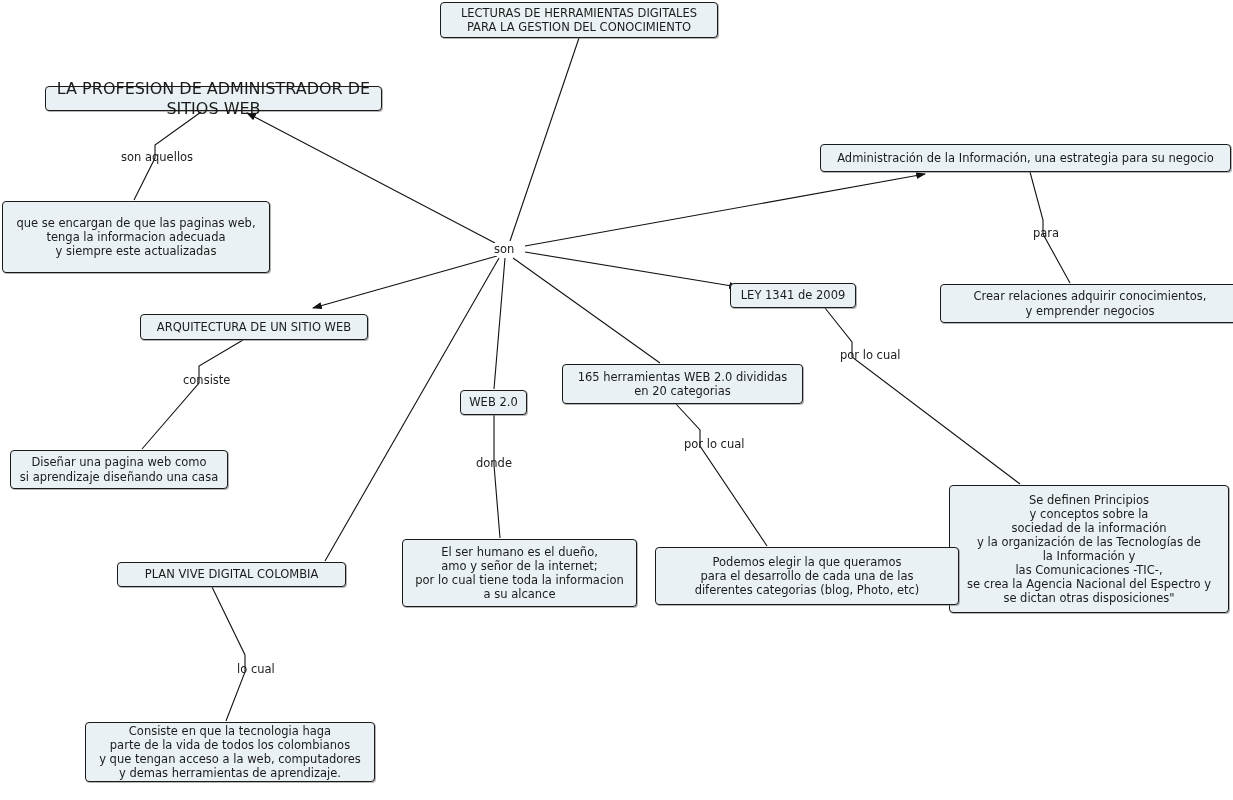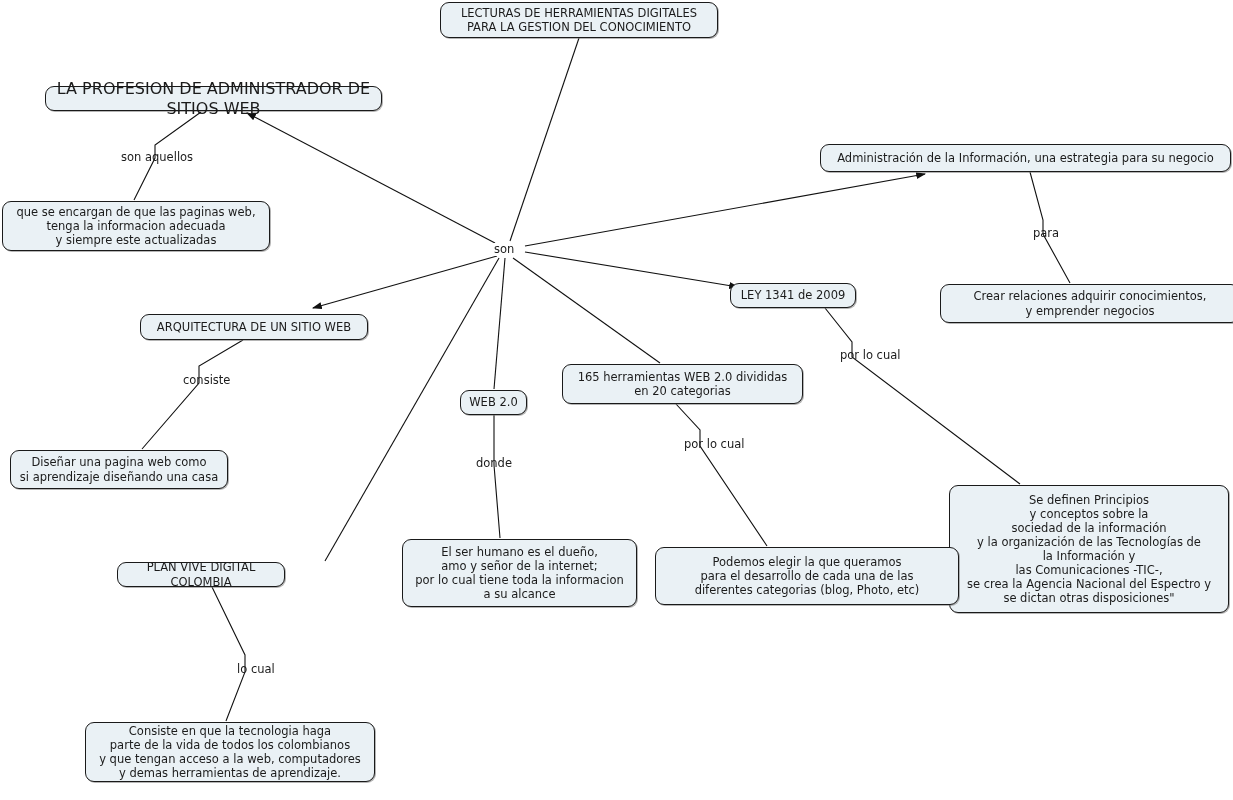--- a/index.html
+++ b/index.html
@@ -21,21 +21,21 @@
     top: 0;
     width: 1233px;
     height: 800px;
     pointer-events: none;
   }
   .node {
     position: absolute;
     box-sizing: border-box;
     background: #eaf1f5;
     border: 1px solid #1a1a1a;
-    border-radius: 9px;
+    border-radius: 4px;
     color: #1b1b1b;
     display: flex;
     align-items: center;
     justify-content: center;
     text-align: center;
     line-height: 1.22;
     white-space: pre-line;
     padding: 3px 8px;
     box-shadow: 1px 1px 0 rgba(120,120,120,0.55);
   }
@@ -81,42 +81,42 @@
         <polyline points="505,258 494,389" fill="none" stroke="#111111" stroke-width="1.1"></polyline>
         <polyline points="494,415 494,449 494,465 500,538" fill="none" stroke="#111111" stroke-width="1.1"></polyline>
         <polyline points="499,258 325,561" fill="none" stroke="#111111" stroke-width="1.1"></polyline>
         <polyline points="212,587 245,655 245,672 226,721" fill="none" stroke="#111111" stroke-width="1.1"></polyline>
       </g>
   </svg>
   <div id="node-layer">
       <div class="node" style="left: 440px; top: 2px; width: 278px; height: 36px; font-size: 11.5px;">LECTURAS DE HERRAMIENTAS DIGITALES
 PARA LA GESTION DEL CONOCIMIENTO</div>
       <div class="node" style="left: 45px; top: 86px; width: 337px; height: 25px; font-size: 16px;">LA PROFESION DE ADMINISTRADOR DE SITIOS WEB</div>
-      <div class="node" style="left: 2px; top: 201px; width: 268px; height: 50px; font-size: 11.5px;">que se encargan de que las paginas web,
+      <div class="node" style="left: 2px; top: 201px; width: 268px; height: 72px; font-size: 11.5px;">que se encargan de que las paginas web,
 tenga la informacion adecuada
 y siempre este actualizadas</div>
       <div class="node" style="left: 820px; top: 144px; width: 411px; height: 28px; font-size: 11.5px;">Administración de la Información, una estrategia para su negocio</div>
       <div class="node" style="left: 940px; top: 284px; width: 300px; height: 39px; font-size: 11.5px;">Crear relaciones adquirir conocimientos,
 y emprender negocios</div>
       <div class="node" style="left: 140px; top: 314px; width: 228px; height: 26px; font-size: 11.5px;">ARQUITECTURA DE UN SITIO WEB</div>
       <div class="node" style="left: 730px; top: 283px; width: 126px; height: 25px; font-size: 11.5px;">LEY 1341 de 2009</div>
       <div class="node" style="left: 562px; top: 364px; width: 241px; height: 40px; font-size: 11.5px;">165 herramientas WEB 2.0 divididas
 en 20 categorias</div>
       <div class="node" style="left: 460px; top: 390px; width: 67px; height: 25px; font-size: 11.5px;">WEB 2.0</div>
       <div class="node" style="left: 10px; top: 450px; width: 218px; height: 39px; font-size: 11.5px;">Diseñar una pagina web como
 si aprendizaje diseñando una casa</div>
       <div class="node" style="left: 949px; top: 485px; width: 280px; height: 128px; font-size: 11.5px;">Se definen Principios
 y conceptos sobre la
 sociedad de la información
 y la organización de las Tecnologías de
 la Información y
 las Comunicaciones -TIC-,
 se crea la Agencia Nacional del Espectro y
 se dictan otras disposiciones"</div>
-      <div class="node" style="left: 117px; top: 562px; width: 168px; height: 25px; font-size: 11.5px;">PLAN VIVE DIGITAL COLOMBIA</div>
+      <div class="node" style="left: 117px; top: 562px; width: 229px; height: 25px; font-size: 11.5px;">PLAN VIVE DIGITAL COLOMBIA</div>
       <div class="node" style="left: 402px; top: 539px; width: 235px; height: 68px; font-size: 11.5px;">El ser humano es el dueño,
 amo y señor de la internet;
 por lo cual tiene toda la informacion
 a su alcance</div>
       <div class="node" style="left: 655px; top: 547px; width: 304px; height: 58px; font-size: 11.5px;">Podemos elegir la que queramos
 para el desarrollo de cada una de las
 diferentes categorias (blog, Photo, etc)</div>
       <div class="node" style="left: 85px; top: 722px; width: 290px; height: 60px; font-size: 11.5px;">Consiste en que la tecnologia haga
 parte de la vida de todos los colombianos
 y que tengan acceso a la web, computadores

